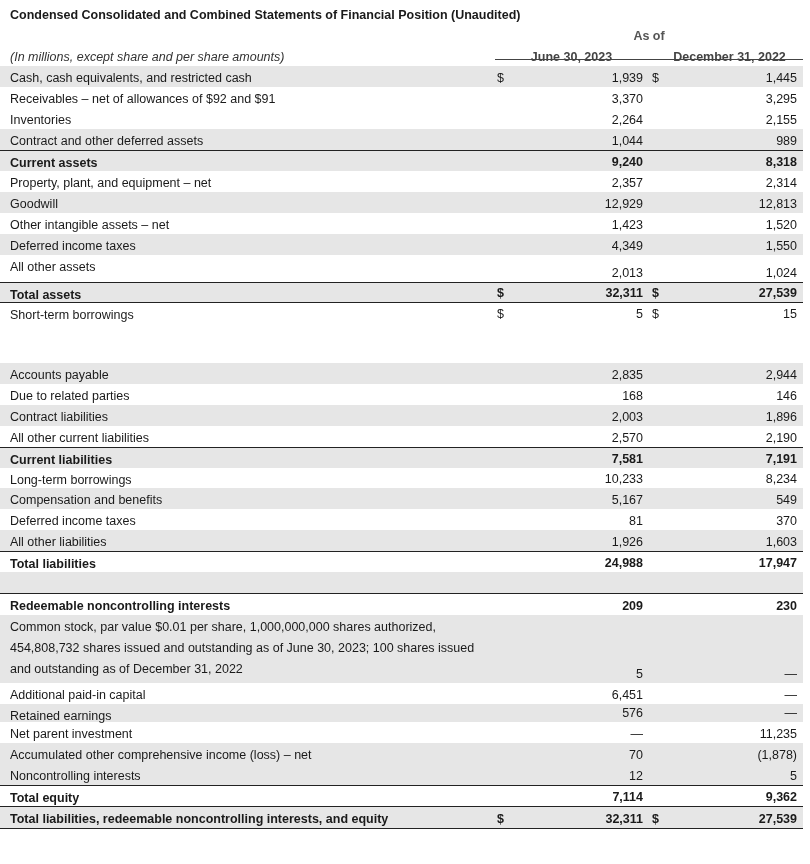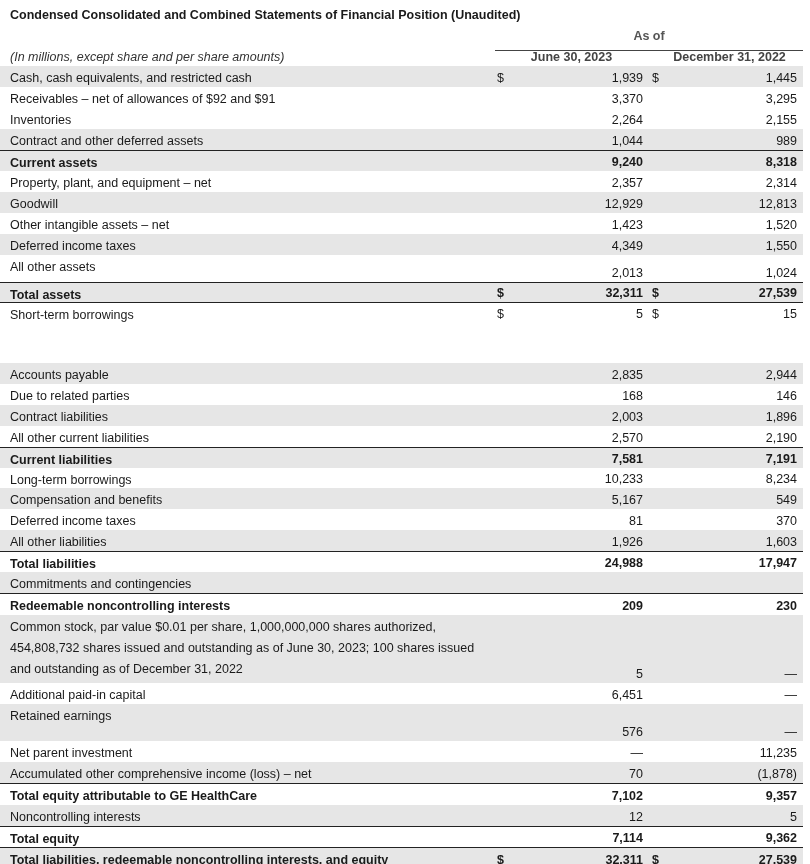--- a/index.html
+++ b/index.html
@@ -1,18 +1,18 @@
 <!DOCTYPE html>
 <html><head>
 <meta charset="utf-8">
 <style>
   html, body { margin:0; padding:0; background:#ffffff; }
   body { width:810px; height:864px; font-family:"Liberation Sans", sans-serif; font-size:12.5px; color:#1a1a1a; position:relative; overflow:hidden; }
   .title { position:absolute; left:10px; top:8px; font-weight:bold; font-size:12.5px; }
-  .asof { position:absolute; left:495px; width:308px; top:29px; text-align:center; font-weight:bold; color:#555; border-bottom:1.5px solid #444; padding-bottom:7px; }
+  .asof { position:absolute; left:495px; width:308px; top:29px; text-align:center; font-weight:bold; color:#555; border-bottom:1.5px solid #444; padding-bottom:16px; }
   .hdr { position:absolute; top:48px; left:0; width:803px; height:18px; border-bottom:1.5px solid #5b2c86; }
   .hdr .units { position:absolute; left:10px; top:2px; font-style:italic; color:#333; }
   .hdr .c1 { position:absolute; left:495px; width:153px; top:2px; text-align:center; font-weight:bold; color:#444; }
   .hdr .c2 { position:absolute; left:656px; width:147px; top:2px; text-align:center; font-weight:bold; color:#444; }
   #rows { position:absolute; left:0; top:66px; width:803px; }
   .row { position:relative; width:803px; box-sizing:border-box; }
   .row.shade { background:#e6e6e6; }
   .row.bold { font-weight:bold; border-top:1.5px solid #222; }
   .row.bottomline { border-bottom:1.5px solid #222; }
   .row .lbl { position:absolute; left:10px; top:2px; width:475px; line-height:21px; }
@@ -227,21 +227,20 @@
     <div class="row bold" style="height: 21px;">
       <span class="lbl">Total liabilities</span>
       <div class="vals">
         <span class="d1"></span>
         <span class="v1">24,988</span>
         <span class="d2"></span>
         <span class="v2">17,947</span>
       </div>
     </div>
     <div class="row shade" style="height: 21px;">
-      <span class="lbl">Commitments and contingencies</span>
       <div class="vals">
         <span class="d1"></span>
         <span class="v1"></span>
         <span class="d2"></span>
         <span class="v2"></span>
       </div>
     </div>
     <div class="row bold" style="height: 22px;">
       <span class="lbl">Redeemable noncontrolling interests</span>
       <div class="vals">
@@ -262,21 +261,21 @@
     </div>
     <div class="row " style="height: 21px;">
       <span class="lbl">Additional paid-in capital</span>
       <div class="vals">
         <span class="d1"></span>
         <span class="v1">6,451</span>
         <span class="d2"></span>
         <span class="v2">—</span>
       </div>
     </div>
-    <div class="row shade" style="height: 37px;">
+    <div class="row shade" style="height: 18px;">
       <span class="lbl">Retained earnings</span>
       <div class="vals">
         <span class="d1"></span>
         <span class="v1">576</span>
         <span class="d2"></span>
         <span class="v2">—</span>
       </div>
     </div>
     <div class="row " style="height: 21px;">
       <span class="lbl">Net parent investment</span>
@@ -287,29 +286,20 @@
         <span class="v2">11,235</span>
       </div>
     </div>
     <div class="row shade" style="height: 21px;">
       <span class="lbl">Accumulated other comprehensive income (loss) – net</span>
       <div class="vals">
         <span class="d1"></span>
         <span class="v1">70</span>
         <span class="d2"></span>
         <span class="v2">(1,878)</span>
-      </div>
-    </div>
-    <div class="row bold" style="height: 22px;">
-      <span class="lbl">Total equity attributable to GE HealthCare</span>
-      <div class="vals">
-        <span class="d1"></span>
-        <span class="v1">7,102</span>
-        <span class="d2"></span>
-        <span class="v2">9,357</span>
       </div>
     </div>
     <div class="row shade" style="height: 21px;">
       <span class="lbl">Noncontrolling interests</span>
       <div class="vals">
         <span class="d1"></span>
         <span class="v1">12</span>
         <span class="d2"></span>
         <span class="v2">5</span>
       </div>

